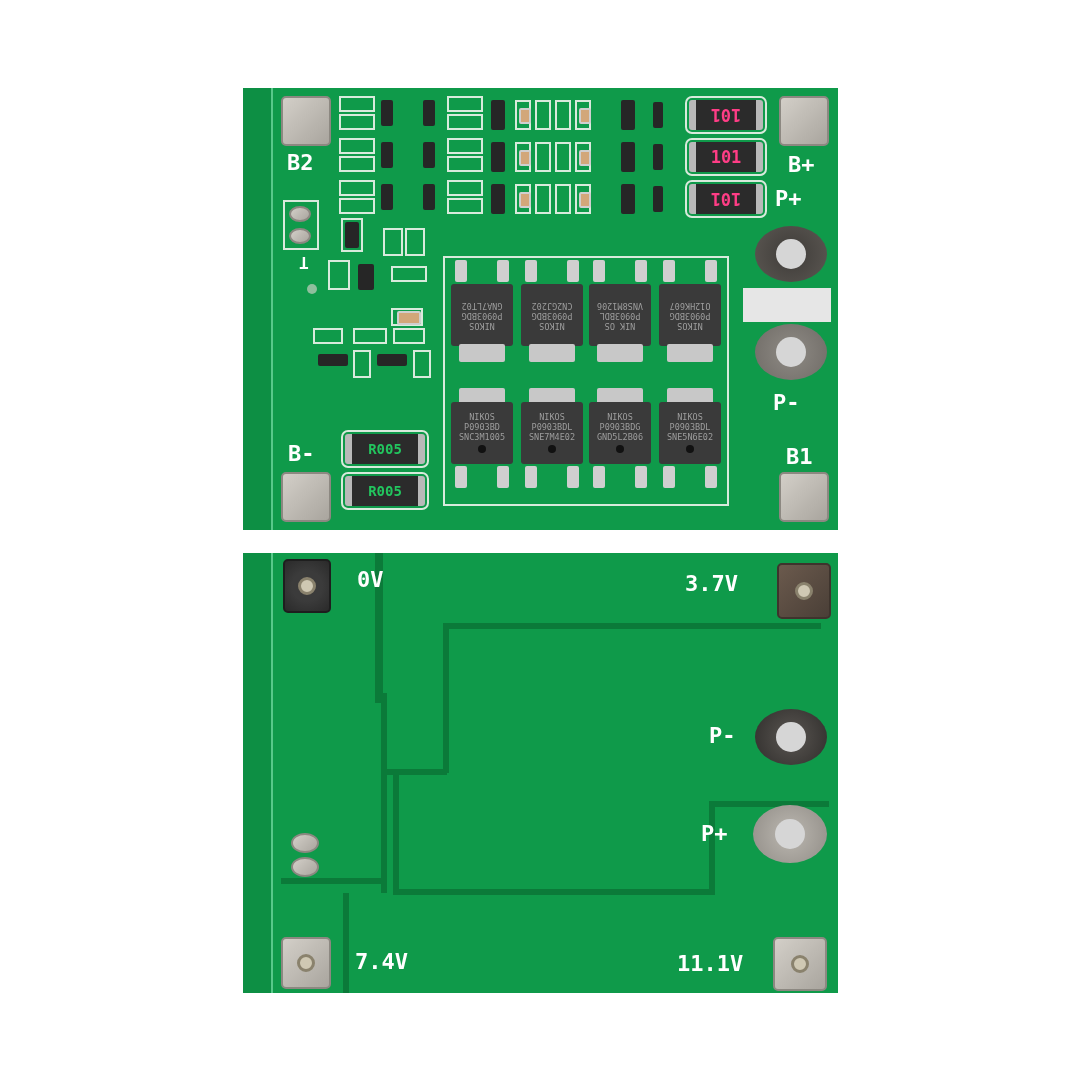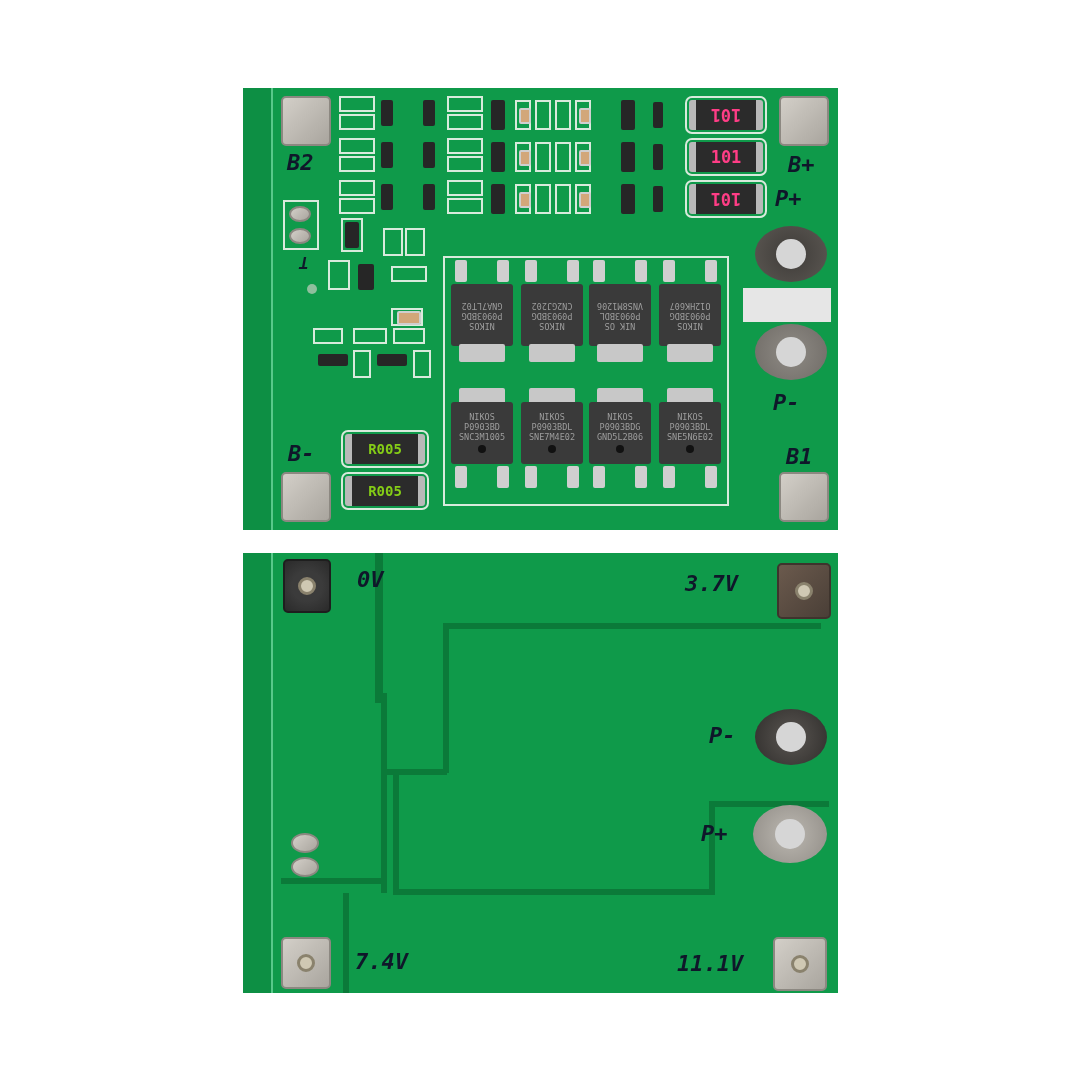--- a/index.html
+++ b/index.html
@@ -5,23 +5,23 @@
   html,body{margin:0;padding:0;}
   body{width:1080px;height:1080px;background:#ffffff;position:relative;overflow:hidden;font-family:"DejaVu Sans",sans-serif;}
   .board{position:absolute;background:#0f9a4a;overflow:hidden;}
   .edge{position:absolute;left:0;top:0;bottom:0;width:28px;background:#0d8f44;border-right:2px solid #58c98a;}
   .pad{position:absolute;background:linear-gradient(135deg,#d3cfc8,#a9a59e);border:2px solid #8c8881;border-radius:5px;box-sizing:border-box;}
   .pad.dark{background:radial-gradient(circle,#3b3b3b 0 45%,#2a2a2a 100%);border-color:#1e1e1e;}
   .pad.brown{background:linear-gradient(135deg,#6b5a4d,#4a3f37);border-color:#3e342d;}
   .hole{position:absolute;width:18px;height:18px;border-radius:50%;background:#cfc8b3;border:3px solid #8a826d;box-sizing:border-box;left:50%;top:50%;transform:translate(-50%,-50%);}
   .ring{position:absolute;border-radius:50%;box-sizing:border-box;}
   .ring .c{position:absolute;left:50%;top:50%;width:30px;height:30px;margin:-15px 0 0 -15px;border-radius:50%;background:#d6d6d6;}
-  .silk{position:absolute;color:#0f172a;font-family:"DejaVu Sans Mono",monospace;font-weight:bold;line-height:1;white-space:nowrap;font-style:italic;}
+  .silk{position:absolute;color:#ffffff;font-family:"DejaVu Sans Mono",monospace;font-weight:bold;line-height:1;white-space:nowrap;}
   .label{font-size:22px;}
-  .res{position:absolute;background:#2b2b2b;border-left:7px solid #b9b9b9;border-right:7px solid #b9b9b9;border-radius:3px;outline:2px solid #d8eadc;outline-offset:2px;display:flex;align-items:center;justify-content:center;color:#84cc16;font-family:"DejaVu Sans Mono",monospace;font-weight:bold;box-sizing:border-box;}
+  .res{position:absolute;background:#2b2b2b;border-left:7px solid #b9b9b9;border-right:7px solid #b9b9b9;border-radius:3px;outline:2px solid #d8eadc;outline-offset:2px;display:flex;align-items:center;justify-content:center;color:#22c55e;font-family:"DejaVu Sans Mono",monospace;font-weight:bold;box-sizing:border-box;}
   .res.pink{color:#ff3d86;font-size:17px;}
   .res.r005{font-size:14px;}
   .smd{position:absolute;background:#262626;border-radius:2px;}
   .smdcap{position:absolute;background:#d2a77a;border:2px solid #cfcfcf;border-radius:2px;}
   .frame{position:absolute;border:2px solid #d8eadc;box-sizing:border-box;}
   .mosfet{position:absolute;width:62px;height:100px;}
   .mosfet .tab{position:absolute;left:8px;width:46px;height:18px;background:#c8c8c8;border-radius:2px;}
   .mosfet .body{position:absolute;left:0;width:62px;height:62px;background:#3a3a3a;border-radius:3px;display:flex;flex-direction:column;align-items:center;justify-content:center;color:#9d9d9d;font-family:"DejaVu Sans Mono",monospace;font-size:8.5px;line-height:1.15;}
   .mosfet .leg{position:absolute;width:12px;height:22px;background:#cfcfcf;border-radius:2px;}
   .mosfet .dot{width:8px;height:8px;border-radius:50%;background:#111;margin-top:2px;}

